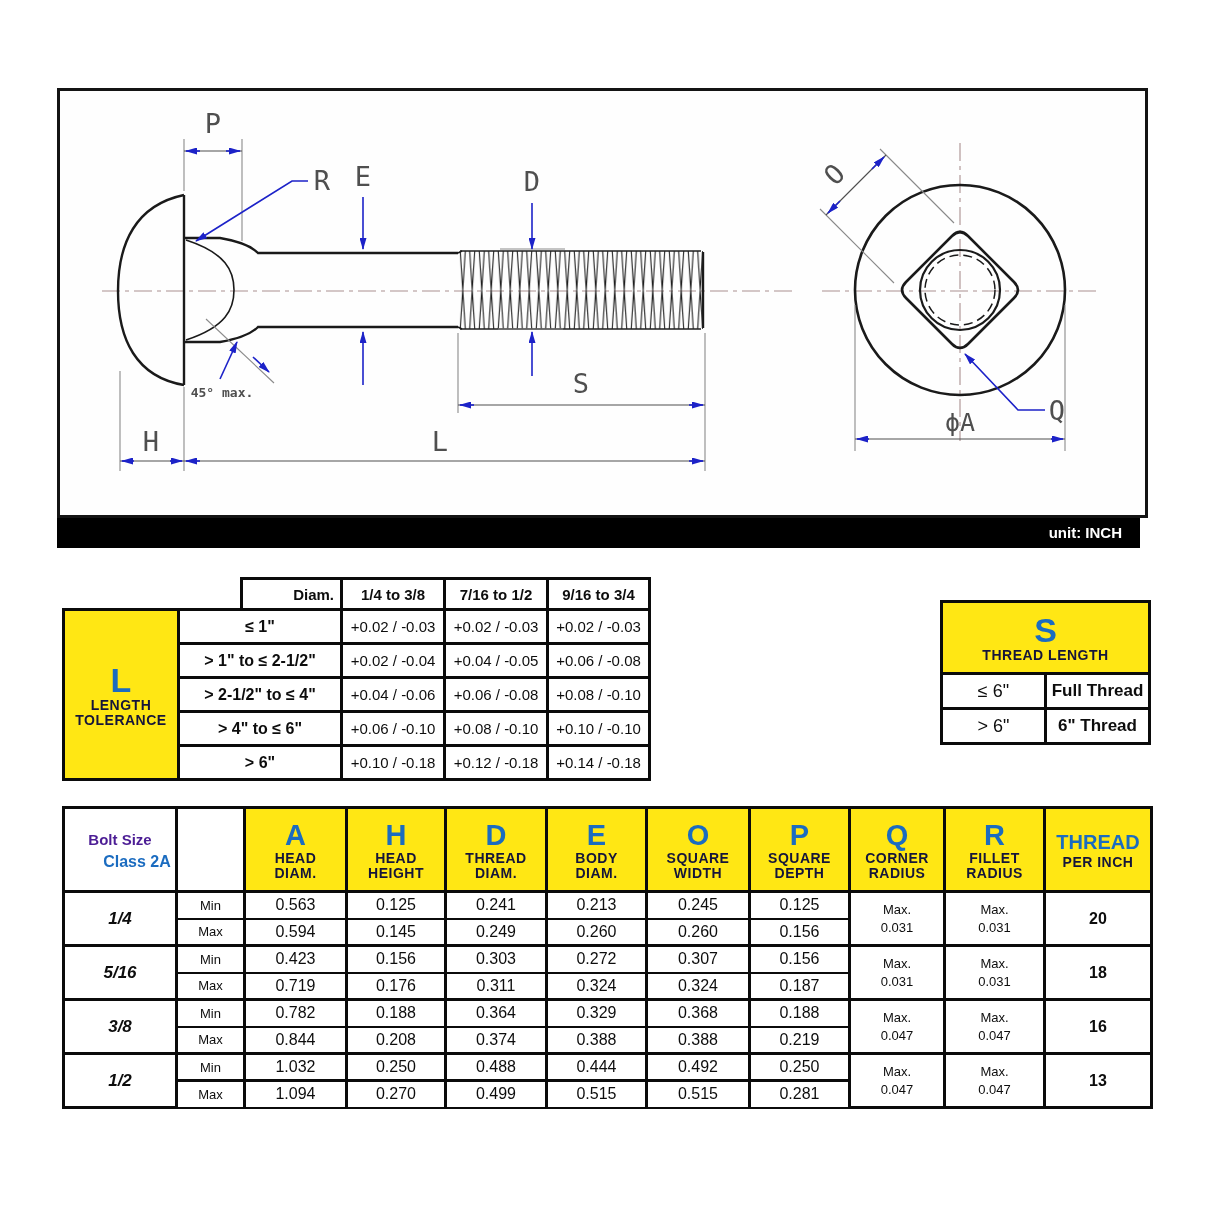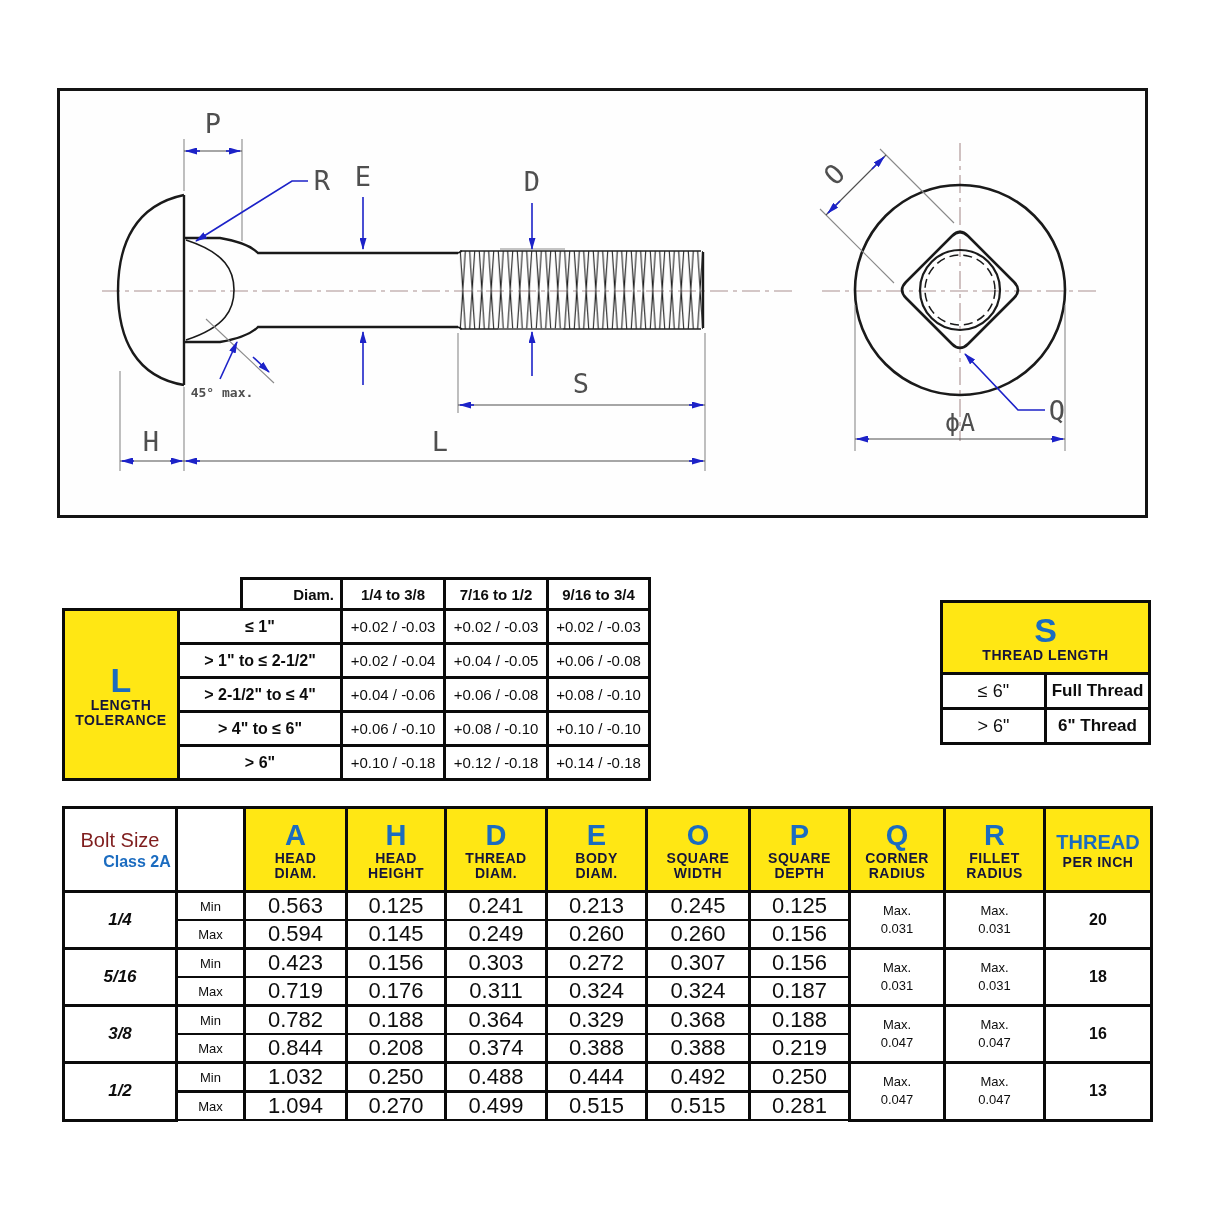--- a/index.html
+++ b/index.html
@@ -34,27 +34,27 @@
   .stab td{border:3px solid #0b0b0b;}
   .stab .cond{font-size:18px;}
   .stab .sval{font-size:17px;font-weight:bold;}
 
   
   .dtab{left:62px;top:806px;}
   .dtab td{border-left:3px solid #0b0b0b;border-right:3px solid #0b0b0b;border-top:2px solid #0b0b0b;border-bottom:2px solid #0b0b0b;}
   .dtab tr.hdr td{border:3px solid #0b0b0b;}
   .dtab tr.gstart td{border-top:3px solid #0b0b0b;}
   .dtab tr.glast td{border-bottom:3px solid #0b0b0b;}
-  .dtab .title1{font-size:20px;font-weight:normal;color:#7f1d1d;line-height:24px;}
+  .dtab .title1{font-size:15px;font-weight:bold;color:#4c1d95;line-height:24px;}
   .dtab .title2{font-size:16px;font-weight:bold;color:#1b6cc0;line-height:20px;padding-left:34px;}
   .dtab .letter{font-size:29px;font-weight:bold;color:#1b6cc0;line-height:32px;}
   .dtab .tletter{font-size:20px;font-weight:bold;color:#1b6cc0;line-height:26px;}
   .dtab .size{font-size:17px;font-weight:bold;font-style:italic;}
   .dtab .mm{font-size:13px;}
-  .dtab .v{font-size:22px;margin-left:12px;}
+  .dtab .v{font-size:16px;margin-left:12px;}
   .dtab .qr{font-size:13px;line-height:18px;}
   .dtab .tpi{font-size:16px;font-weight:bold;text-align:center;}
 </style>
 </head>
 <body>
 
 <div class="abs draw-wrap">
   <div class="draw-frame">
     <svg viewBox="0 0 1085 424">
       <defs>
@@ -134,20 +134,21 @@
         <text x="521" y="302">S</text>
         <text x="380" y="360">L</text>
         <text x="91" y="360">H</text>
         <text x="781" y="90" transform="rotate(-45 781 90)">O</text>
         <text x="997" y="329">Q</text>
         <text x="900" y="340" font-size="25">ϕA</text>
         <text x="162" y="306" font-size="13" font-weight="bold">45° max.</text>
       </g>
     </svg>
   </div>
+  <div class="unit-bar"><span>unit: INCH</span></div>
 </div>
 
 <table class="abs ltab">
   <colgroup>
       <col style="width:115px">
       <col style="width:63px">
       <col style="width:100px">
       <col style="width:103px">
       <col style="width:103px">
       <col style="width:102px">

